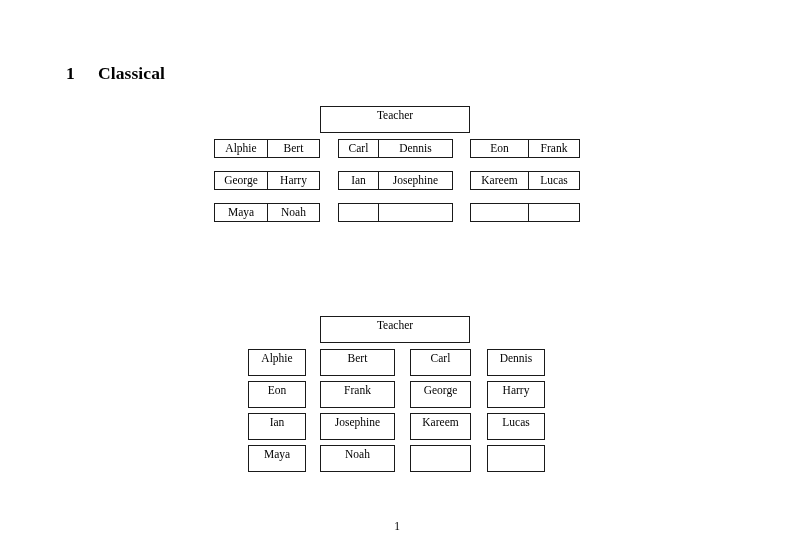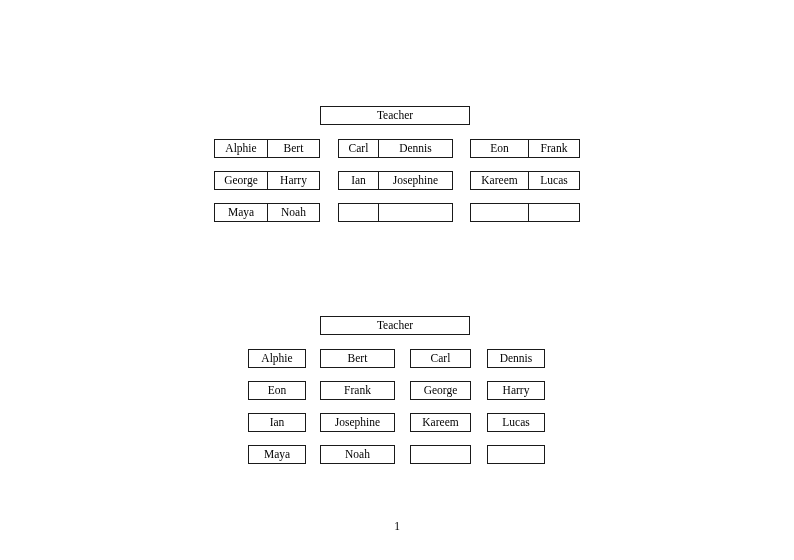--- a/index.html
+++ b/index.html
@@ -36,21 +36,21 @@
   }
   #heading-classical   { left: 66px; top: 63px; }
   #heading-distributed { left: 66px; top: 274px; }
 
   
   .box {
     position: absolute;
     box-sizing: border-box;
     border: 1px solid #1a1a1a;
     background: #ffffff;
-    height: 19px;
+    height: 27px;
     line-height: 17px;
     text-align: center;
     font-size: 11.5px;
     white-space: nowrap;
     overflow: hidden;
   }
 
   
   .teacher-box {
     left: 320px;
@@ -117,20 +117,23 @@
     top: 520px;
     text-align: center;
     font-size: 11.5px;
   }
 </style>
 </head>
 <body>
 
 <div class="page">
 
+  <div class="section-heading" id="heading-classical">
+    <span class="sec-num">1</span><span>Classical</span>
+  </div>
 
   <div class="box teacher-box" id="teacher-classical">Teacher</div>
 
   <div class="pair-group grp-left row-c1">
     <div class="pair-cell">Alphie</div>
     <div class="pair-cell">Bert</div>
   </div>
   <div class="pair-group grp-left row-c2">
     <div class="pair-cell">George</div>
     <div class="pair-cell">Harry</div>

